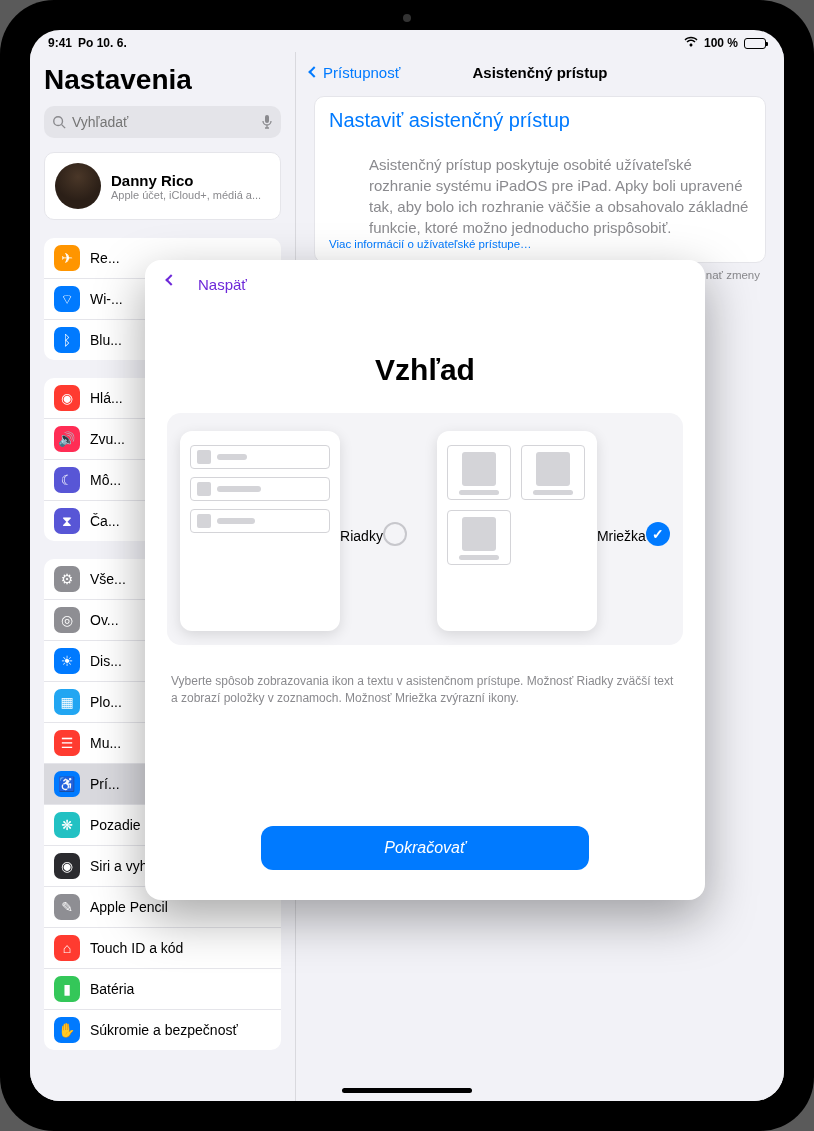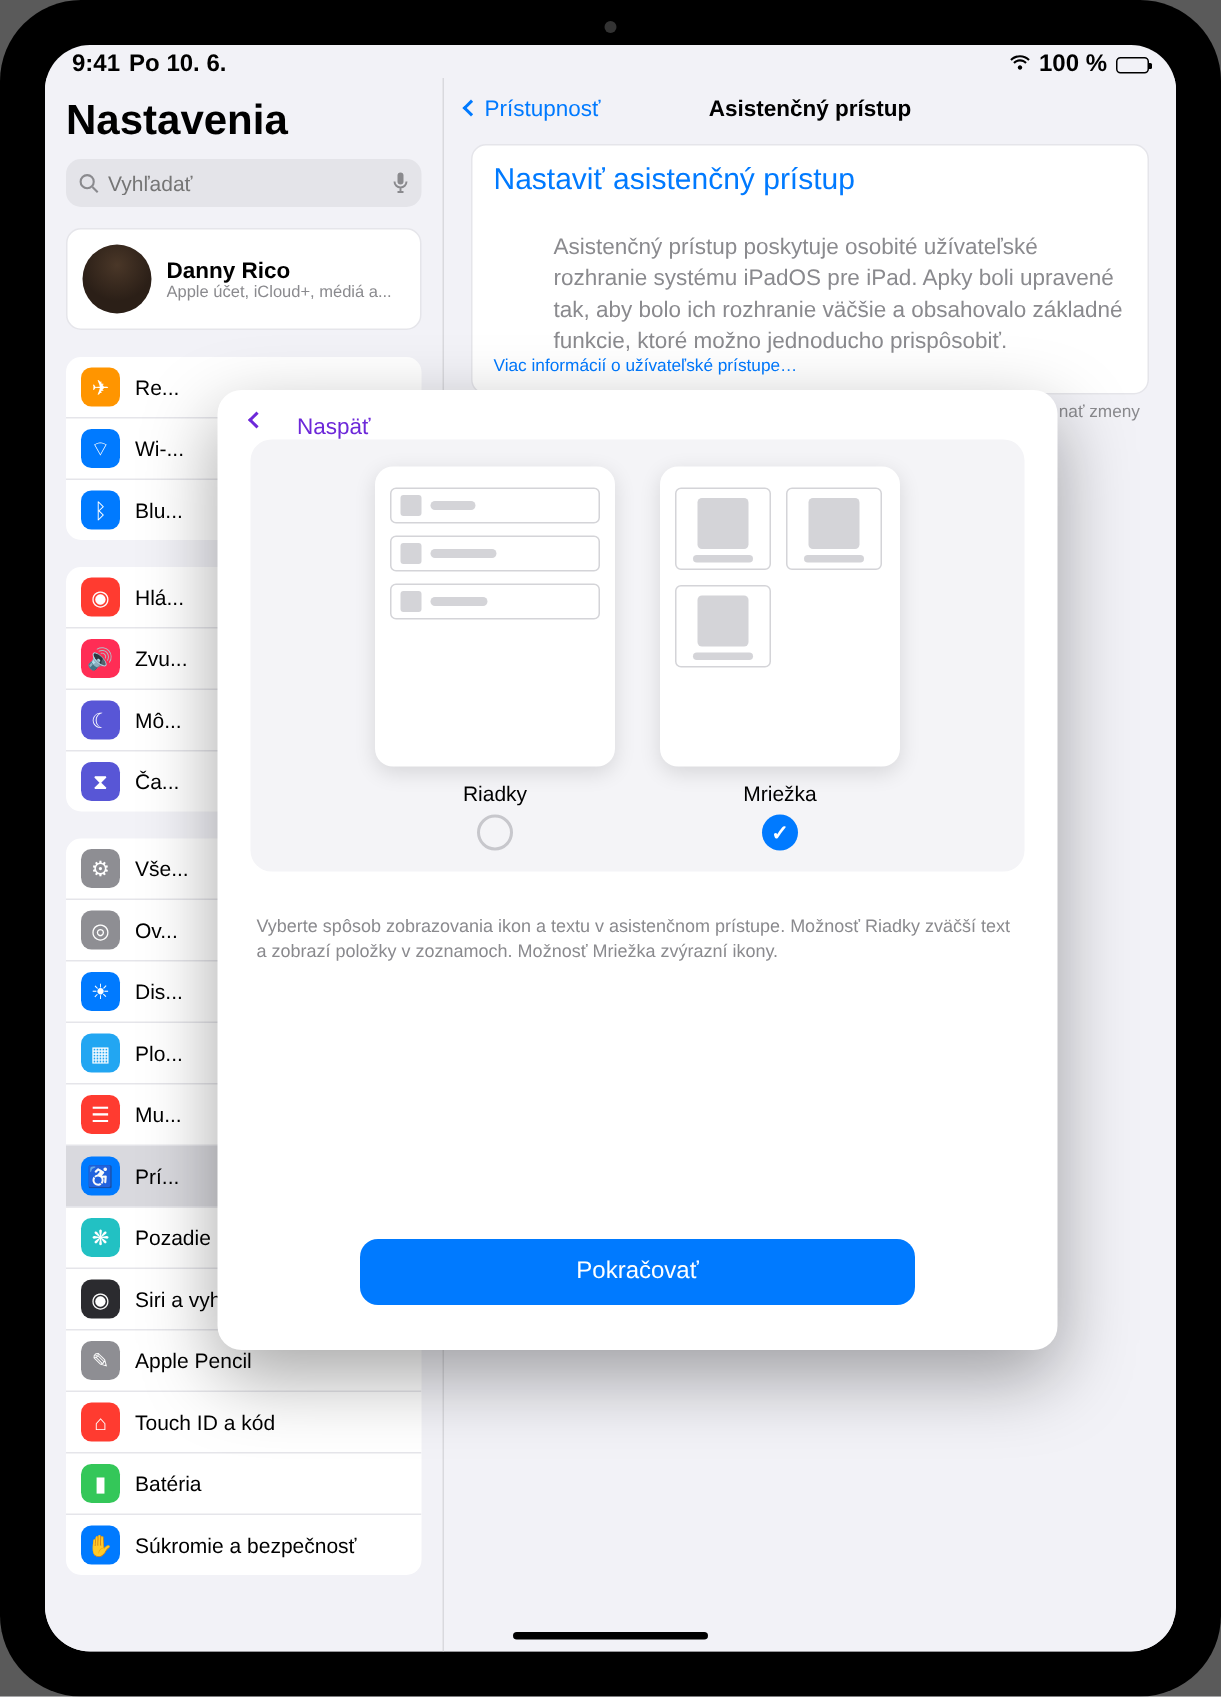--- a/index.html
+++ b/index.html
@@ -7,21 +7,21 @@
   .device {
     width: 814px; height: 1131px; background: #000; border-radius: 54px; padding: 30px;
     position: relative;
   }
   .camera { width: 8px; height: 8px; background: #333; border-radius: 50%; position: absolute; left: 50%; top: 14px; transform: translateX(-50%); }
   .screen {
     width: 100%; height: 100%; background: #f2f2f7; border-radius: 30px; overflow: hidden; position: relative;
   }
   .status-bar {
     height: 22px; display: flex; justify-content: space-between; align-items: center;
-    padding: 4px 18px 0; font-size: 16px; font-weight: 600; color: #000;
+    padding: 4px 18px 0; font-size: 12px; font-weight: 600; color: #000;
   }
   .status-left { display: flex; gap: 6px; }
   .status-right { display: flex; gap: 6px; align-items: center; }
   .battery-icon { width: 22px; height: 11px; border: 1px solid #000; border-radius: 3px; position: relative; }
   .battery-icon::after { content:""; position:absolute; right:-3px; top:3px; width:2px; height:4px; background:#000; border-radius:0 1px 1px 0; }
   .battery-fill { background:#000; width:100%; height:100%; border-radius:1px; }
   .wifi-icon { font-size: 12px; }
 
   .main-layout { display: flex; height: calc(100% - 22px); }
   .sidebar { width: 265px; padding: 6px 14px; background:#f2f2f7; overflow:hidden; }
@@ -68,43 +68,43 @@
 
   
   .sheet {
     position:absolute; left:115px; top:230px; width:560px; height:640px; background:#fff;
     border-radius:16px; box-shadow:0 18px 50px rgba(0,0,0,0.35); padding:16px 22px;
     display:flex; flex-direction:column;
   }
   .sheet .back { color:#6d28d9; font-size:15px; display:flex; align-items:flex-start; gap:20px; }
   .sheet h2 { text-align:center; font-size:30px; font-weight:700; margin:60px 0 26px; }
   .option-row { background:#f4f4f7; border-radius:14px; padding:18px 10px 14px; display:flex; justify-content:center; gap:30px; }
-  .option { display:flex; flex-direction:column; align-items:center; }
+  .option { display:flex; flex-direction:row; align-items:center; }
   .preview {
     width:160px; height:200px; background:#fff; border-radius:12px; box-shadow:0 4px 14px rgba(0,0,0,0.12);
     padding:14px 10px;
   }
   .row-demo { display:flex; align-items:center; gap:6px; border:1.5px solid #d4d4d8; border-radius:4px; padding:4px 6px; margin-bottom:8px;}
   .row-demo .sq { width:14px; height:14px; background:#d4d4d8; border-radius:2px;}
   .row-demo .bar { height:6px; background:#d4d4d8; border-radius:3px;}
   .grid-demo { display:flex; flex-wrap:wrap; gap:10px; }
   .grid-cell { width:64px; border:1.5px solid #d4d4d8; border-radius:4px; padding:6px 6px 4px; }
   .grid-cell .sq { width:34px; height:34px; background:#d4d4d8; border-radius:3px; margin:0 auto 4px;}
   .grid-cell .bar { width:40px; height:5px; background:#d4d4d8; border-radius:3px; margin:0 auto;}
   .option-label { margin-top:10px; font-size:14px; }
   .radio {
     margin-top:6px; width:24px; height:24px; border-radius:50%;
     border:2px solid #c7c7cc; display:flex; align-items:center; justify-content:center;
   }
   .radio.checked { border:none; background:#007aff; }
   .radio.checked::after { content:"✓"; color:#fff; font-size:14px; font-weight:700; }
   .sheet .desc { font-size:12px; color:#8a8a8e; margin:28px 4px 0; line-height:1.4;}
   .continue-btn {
-    margin:auto auto 14px; width:370px; height:44px; background:#007aff; color:#fff;
-    border:none; border-radius:12px; font-size:16px; font-weight:500;
+    margin:auto auto 14px; width:328px; height:44px; background:#007aff; color:#fff;
+    border:none; border-radius:12px; font-size:16px; font-weight:500;font-style:italic;
   }
   .home-indicator {
     position:absolute; bottom:8px; left:50%; transform:translateX(-50%);
     width:130px; height:5px; background:#000; border-radius:3px;
   }
   .chevron { display:inline-block; width:8px; height:8px; border-left:2px solid currentColor; border-bottom:2px solid currentColor; transform:rotate(45deg); margin-right:3px;}
 </style>
 </head>
 <body>
 
@@ -253,20 +253,21 @@
           <div class="trailing-hint">nať zmeny</div>
         </div>
       </div>
     </div>
 
     <div class="sheet">
       <div class="back">
         <span class="chevron"></span>
         <span>Naspäť</span>
       </div>
+      <h2>Vzhľad</h2>
 
       <div class="option-row">
         <div class="option">
           <div class="preview">
             <div class="row-demo">
                 <div class="sq"></div>
                 <div class="bar" style="width:30px"></div>
               </div>
             <div class="row-demo">
                 <div class="sq"></div>

